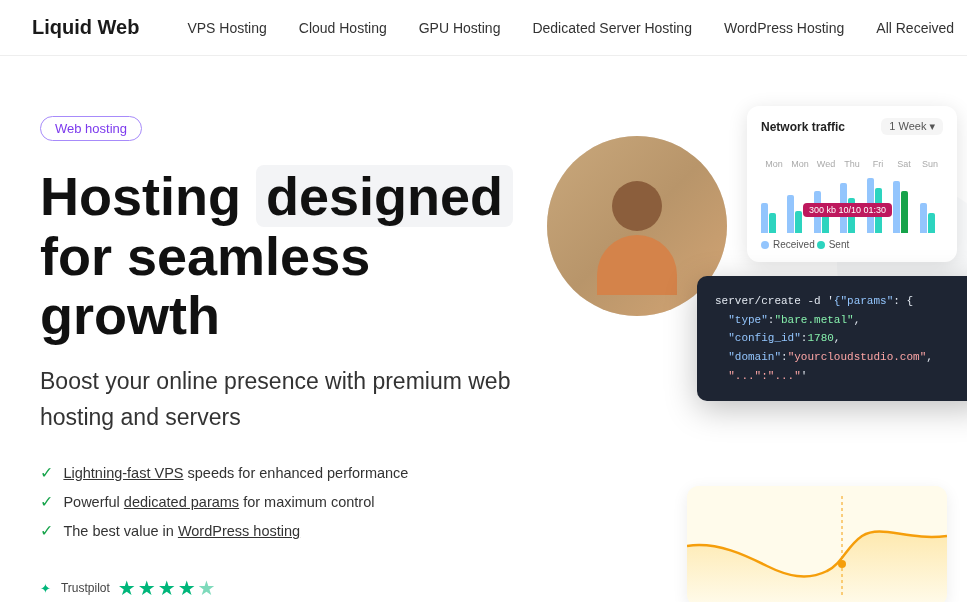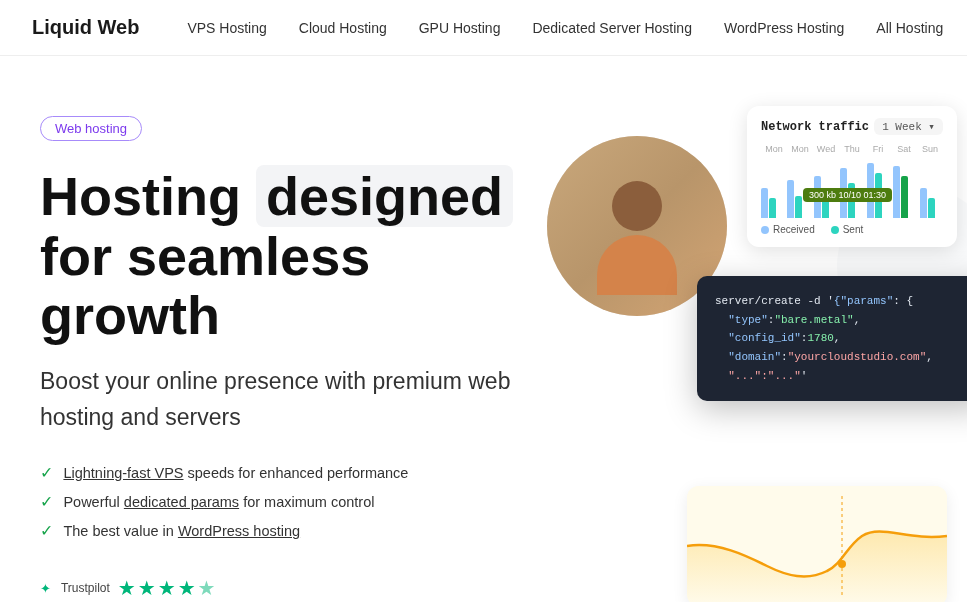--- a/index.html
+++ b/index.html
@@ -89,36 +89,36 @@
       position: absolute; top: 55%; left: 50%; transform: translateX(-50%);
       width: 80px; height: 60px; border-radius: 40px 40px 0 0; background: #d4834a;
     }
 
     
     .network-card {
       position: absolute; top: 0; right: 10px; width: 210px;
       background: #fff; border-radius: 12px; padding: 12px 14px;
       box-shadow: 0 4px 20px rgba(0,0,0,0.12); font-size: 11px;
     }
-    .network-header { display: flex; justify-content: space-between; align-items: center; margin-bottom: 9px; font-family: Liberation Mono, monospace; }
+    .network-header { display: flex; justify-content: space-between; align-items: center; margin-bottom: 24px; }
     .network-title { font-weight: 600; font-size: 12px; color: #222; }
     .week-selector { background: #f5f5f5; border-radius: 6px; padding: 2px 8px; font-size: 11px; color: #555; }
     .day-labels { display: flex; justify-content: space-between; margin-bottom: 4px; }
     .day-label { font-size: 9px; color: #aaa; flex: 1; text-align: center; }
     .bars-container { display: flex; gap: 3px; align-items: flex-end; height: 60px; margin-bottom: 6px; position: relative; }
     .bar-group { display: flex; gap: 1px; align-items: flex-end; flex: 1; }
     .bar { width: 7px; border-radius: 2px 2px 0 0; }
     .bar.blue { background: #93c5fd; }
     .bar.teal { background: #2dd4bf; }
     .tooltip-badge {
       position: absolute; bottom: 16px; left: 42px;
-      background: #4d7c0f; color: #fff; border-radius: 4px; padding: 2px 6px;
+      background: #be185d; color: #fff; border-radius: 4px; padding: 2px 6px;
       font-size: 9px; white-space: nowrap;
     }
-    .legend { display: flex; gap: 16px; margin-top: 4px; align-items: flex-end; }
+    .legend { display: flex; gap: 2px; margin-top: 4px; align-items: flex-end; }
     .legend-item { display: flex; align-items: center; gap: 4px; font-size: 10px; color: #555; }
     .legend-dot { width: 8px; height: 8px; border-radius: 50%; }
 
     
     .code-card {
       position: absolute; top: 170px; right: -20px; width: 290px;
       background: #1e2533; border-radius: 10px; padding: 16px 18px;
       box-shadow: 0 8px 32px rgba(0,0,0,0.25);
     }
     .code-line { font-family: 'Courier New', monospace; font-size: 11px; line-height: 1.7; }
@@ -145,21 +145,21 @@
 <body>
 
 <nav>
   <div class="logo">Liquid Web</div>
   <ul class="nav-links">
     <li><a>VPS Hosting</a></li>
     <li><a>Cloud Hosting</a></li>
     <li><a>GPU Hosting</a></li>
     <li><a>Dedicated Server Hosting</a></li>
     <li><a>WordPress Hosting</a></li>
-    <li><a>All Hosting</a></li>
+    <li><a>All Received</a></li>
   </ul>
 </nav>
 
 <section class="hero">
   <div class="hero-left">
     <span class="tag">Web hosting</span>
 
     <h1 class="headline">
       <span>Hosting</span>
       <span class="highlight">designed</span><br>

